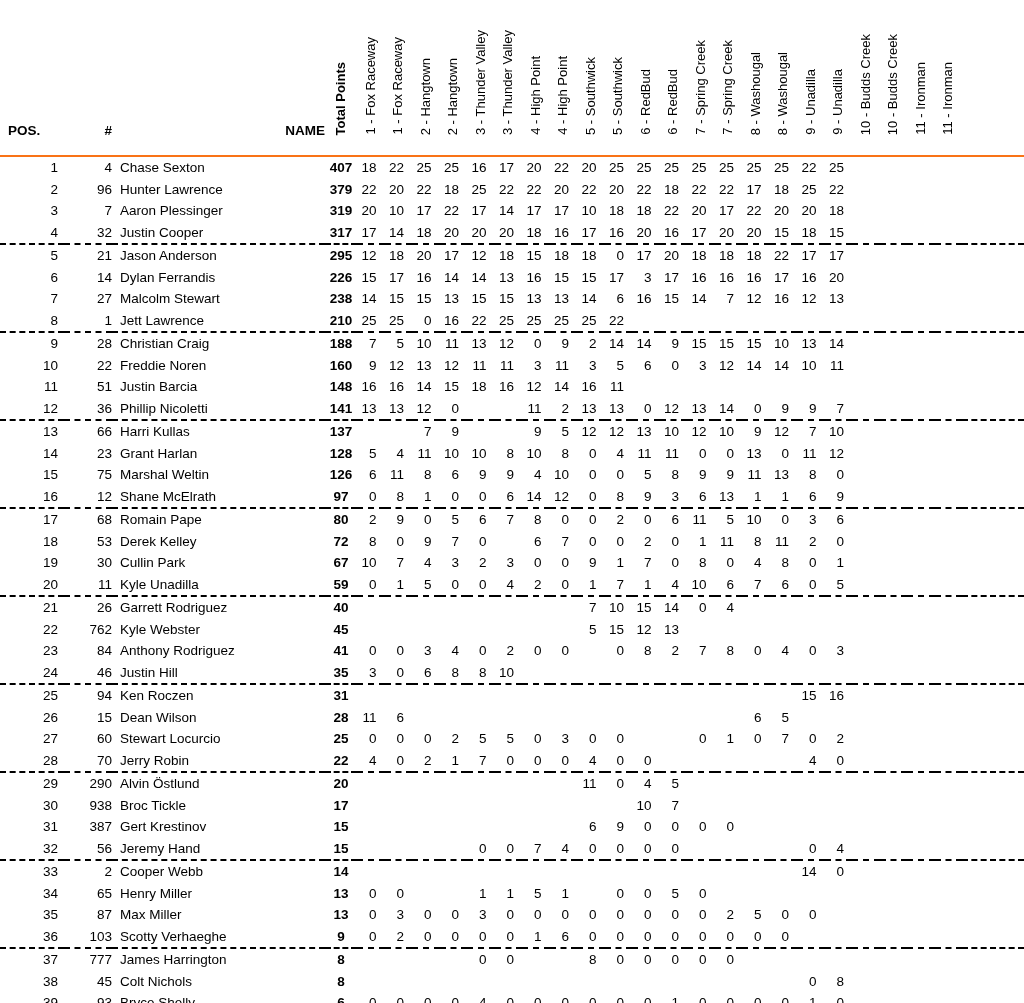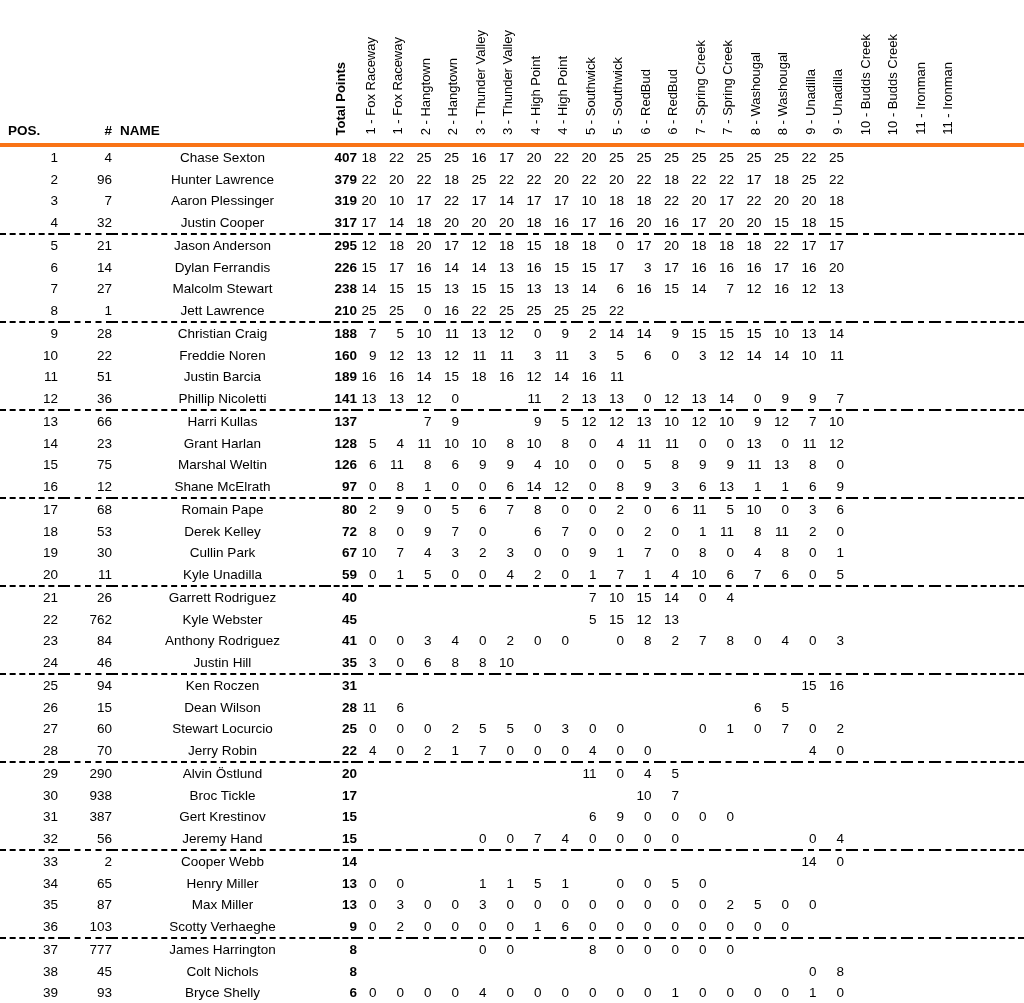--- a/index.html
+++ b/index.html
@@ -23,28 +23,28 @@
   col.c-pos    { width: 64px; }
   col.c-num    { width: 48px; }
   col.c-name   { width: 213px; }
   col.c-total  { width: 32px; }
   col.c-race   { width: 27.5px; }
   col.c-filler { width: 62px; }
 
   thead th {
     height: 138px;
     vertical-align: bottom;
-    border-bottom: 4px solid #f97316;
-    padding: 0 0 5px 0;
+    border-bottom: 2px solid #f97316;
+    padding: 0 0 17px 0;
     font-size: 13.5px;
     font-weight: bold;
   }
   th.h-pos  { text-align: left; padding-left: 8px; }
   th.h-num  { text-align: right; }
-  th.h-name { text-align: left; padding-left: 8px; }
+  th.h-name { text-align: right; padding-left: 8px; }
   th.h-total, th.race-th { text-align: center; }
 
   .rot {
     display: inline-block;
     writing-mode: vertical-rl;
     transform: rotate(180deg);
     white-space: nowrap;
     font-size: 13px;
     line-height: 14px;
     font-weight: normal;
@@ -54,22 +54,22 @@
   tbody td {
     height: 21.5px;
     padding: 0;
     font-size: 13.5px;
     line-height: 21.5px;
     white-space: nowrap;
     overflow: hidden;
   }
   td.pos   { text-align: right; padding-right: 6px; }
   td.num   { text-align: right; }
-  td.name  { text-align: center; padding-left: 8px; }
-  td.total { text-align: right; font-weight: bold; }
+  td.name  { text-align: left; padding-left: 8px; }
+  td.total { text-align: center; font-weight: bold; }
   td.race  { text-align: right; padding-right: 8px; }
   tr.group-end td { border-bottom: 2px dashed #000; }
 </style>
 </head>
 <body>
 
 <div class="sheet">
   <table class="standings">
     <colgroup id="colgroup">
       <col class="c-pos">
@@ -419,21 +419,21 @@
           <td class="race"></td>
           <td class="race"></td>
           <td class="race"></td>
           <td class="race"></td>
           <td class="filler"></td>
         </tr>
         <tr>
           <td class="pos">11</td>
           <td class="num">51</td>
           <td class="name">Justin Barcia</td>
-          <td class="total">189</td>
+          <td class="total">148</td>
           <td class="race">16</td>
           <td class="race">16</td>
           <td class="race">14</td>
           <td class="race">15</td>
           <td class="race">18</td>
           <td class="race">16</td>
           <td class="race">12</td>
           <td class="race">14</td>
           <td class="race">16</td>
           <td class="race">11</td>

